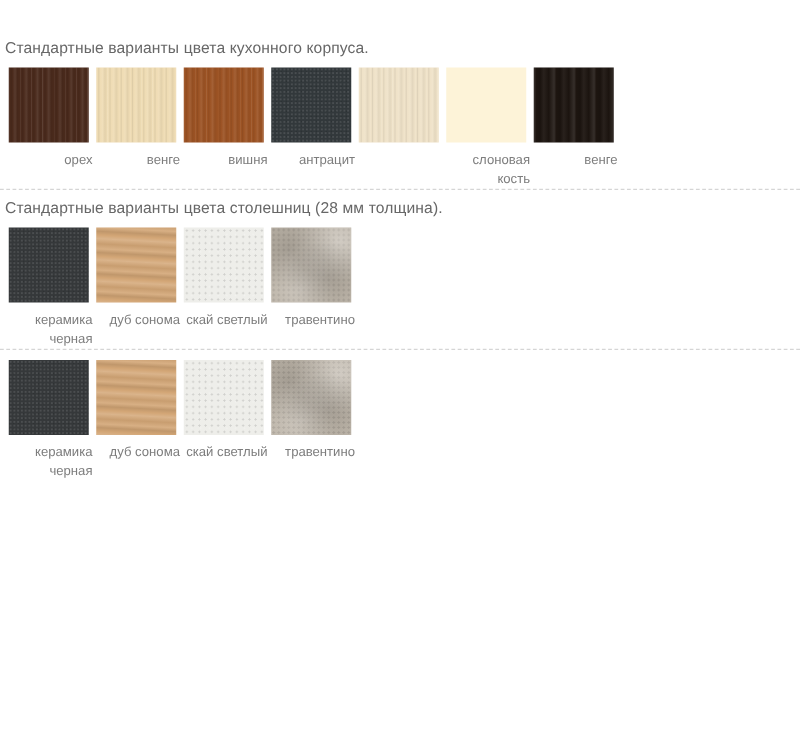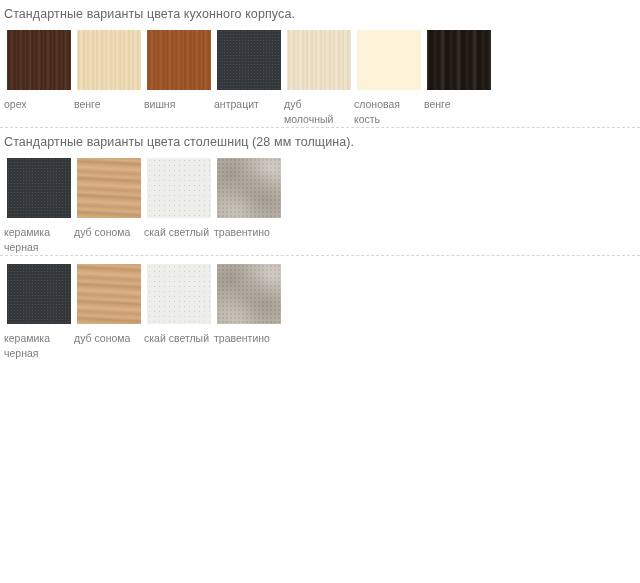--- a/index.html
+++ b/index.html
@@ -12,20 +12,21 @@
     width: 640px;
     height: 583px;
     font-family: "Liberation Sans", "DejaVu Sans", sans-serif;
     color: #6f6f6f;
     overflow: hidden;
     position: relative;
   }
   .page {
     width: 640px;
     box-sizing: border-box;
+    margin-top: 24px;
   }
   .section {
     padding: 0;
   }
   .section-title {
     font-size: 12.5px;
     line-height: 16px;
     color: #676767;
     padding: 6px 0 0 4px;
     letter-spacing: 0.1px;
@@ -58,21 +59,21 @@
     position: relative;
     overflow: hidden;
   }
   .swatch.bordered {
     border: 1px solid #dcdcdc;
   }
   .swatch-label {
     font-size: 10.5px;
     line-height: 15px;
     color: #7d7d7d;
-    text-align: left;
+    text-align: right;
     margin-top: 7px;
     width: 70px;
     white-space: pre-line;
   }
 
   
   
   .tex-vgrain::after {
     content: "";
     position: absolute;
@@ -169,22 +170,20 @@
         <div class="swatch-cell">
           <div class="swatch tex-vgrain" style="background-color: rgb(156, 83, 36);"></div>
           <div class="swatch-label">вишня</div>
         </div>
         <div class="swatch-cell">
           <div class="swatch tex-grain" style="background-color: rgb(50, 56, 59);"></div>
           <div class="swatch-label">антрацит</div>
         </div>
         <div class="swatch-cell">
           <div class="swatch tex-vgrain" style="background-color: rgb(239, 226, 200);"></div>
-          <div class="swatch-label">дуб
-молочный</div>
         </div>
         <div class="swatch-cell">
           <div class="swatch tex-plain" style="background-color: rgb(253, 243, 216);"></div>
           <div class="swatch-label">слоновая
 кость</div>
         </div>
         <div class="swatch-cell">
           <div class="swatch tex-vgrain-wide" style="background-color: rgb(29, 21, 16);"></div>
           <div class="swatch-label">венге</div>
         </div>

